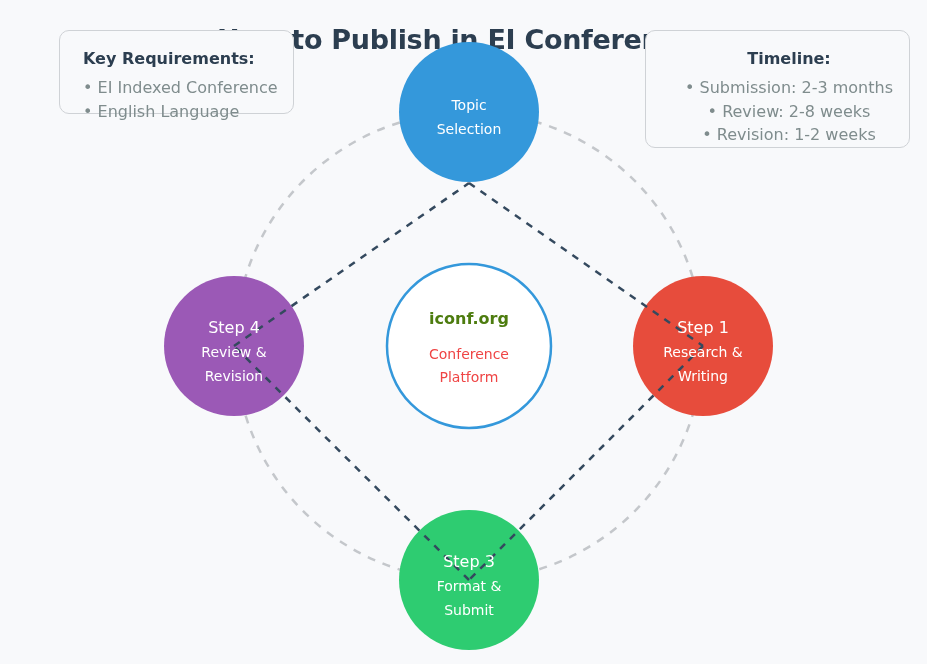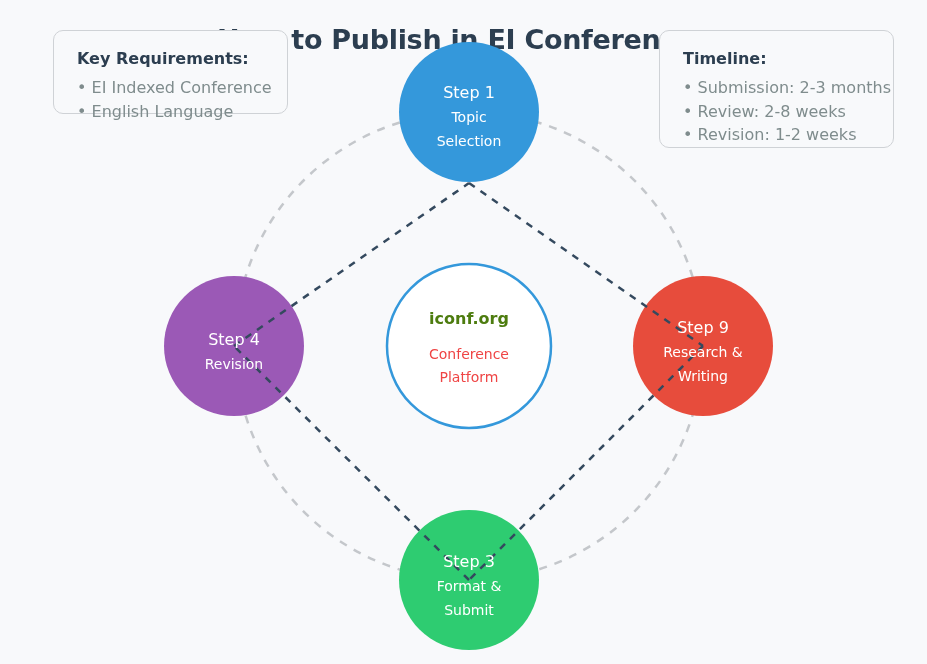--- a/index.html
+++ b/index.html
@@ -15,22 +15,22 @@
   }
   svg.diagram { position:absolute; left:0; top:0; z-index:2; }
   .info-box {
     position:absolute; background:#f8f9fb; border:1.5px solid #cfd2d6;
     border-radius:10px; box-sizing:border-box; z-index:3; padding:18px 0 0 23px;
   }
   .info-box h3 { margin:0 0 8px 0; font-size:16px; font-weight:bold; color:#2c3e50; }
   .info-box ul { list-style:none; margin:0; padding:0; }
   .info-box li { font-size:16px; color:#7f8c8d; line-height:23.5px; }
   .info-box li::before { content:"• "; }
-  .box-left { left:53px; top:30px; width:235px; height:84px; }
-  .box-right { left:659px; top:30px; width:235px; height:118px; }
+  .box-left { left:59px; top:30px; width:235px; height:84px; }
+  .box-right { left:645px; top:30px; width:265px; height:118px;text-align:center; }
   .node-text {
     position:absolute; z-index:5; width:140px; text-align:center; color:#fff;
     transform:translate(-50%,-50%);
   }
   .node-text .step { font-size:16px; line-height:24px; }
   .node-text .label { font-size:14px; line-height:24px; }
   .center-text {
     position:absolute; left:469px; top:346px; transform:translate(-50%,-50%);
     width:160px; text-align:center; z-index:5;
   }
@@ -74,30 +74,30 @@
   </ul>
 </div>
 
 <div class="center-text">
   <div class="brand">iconf.org</div>
   <div class="sub">Conference</div>
   <div class="sub">Platform</div>
 </div>
 
 <div class="node-text" style="left:469px; top:117px;">
-  <div class="step">Step 1</div>
   <div class="label">Topic</div>
   <div class="label">Selection</div>
 </div>
 <div class="node-text" style="left:703px; top:352px;">
-  <div class="step">Step 9</div>
+  <div class="step">Step 1</div>
   <div class="label">Research &amp;</div>
   <div class="label">Writing</div>
 </div>
 <div class="node-text" style="left:469px; top:586px;">
   <div class="step">Step 3</div>
   <div class="label">Format &amp;</div>
   <div class="label">Submit</div>
 </div>
 <div class="node-text" style="left:234px; top:352px;">
   <div class="step">Step 4</div>
+  <div class="label">Review &amp;</div>
   <div class="label">Revision</div>
 </div>
 
 </body></html>

